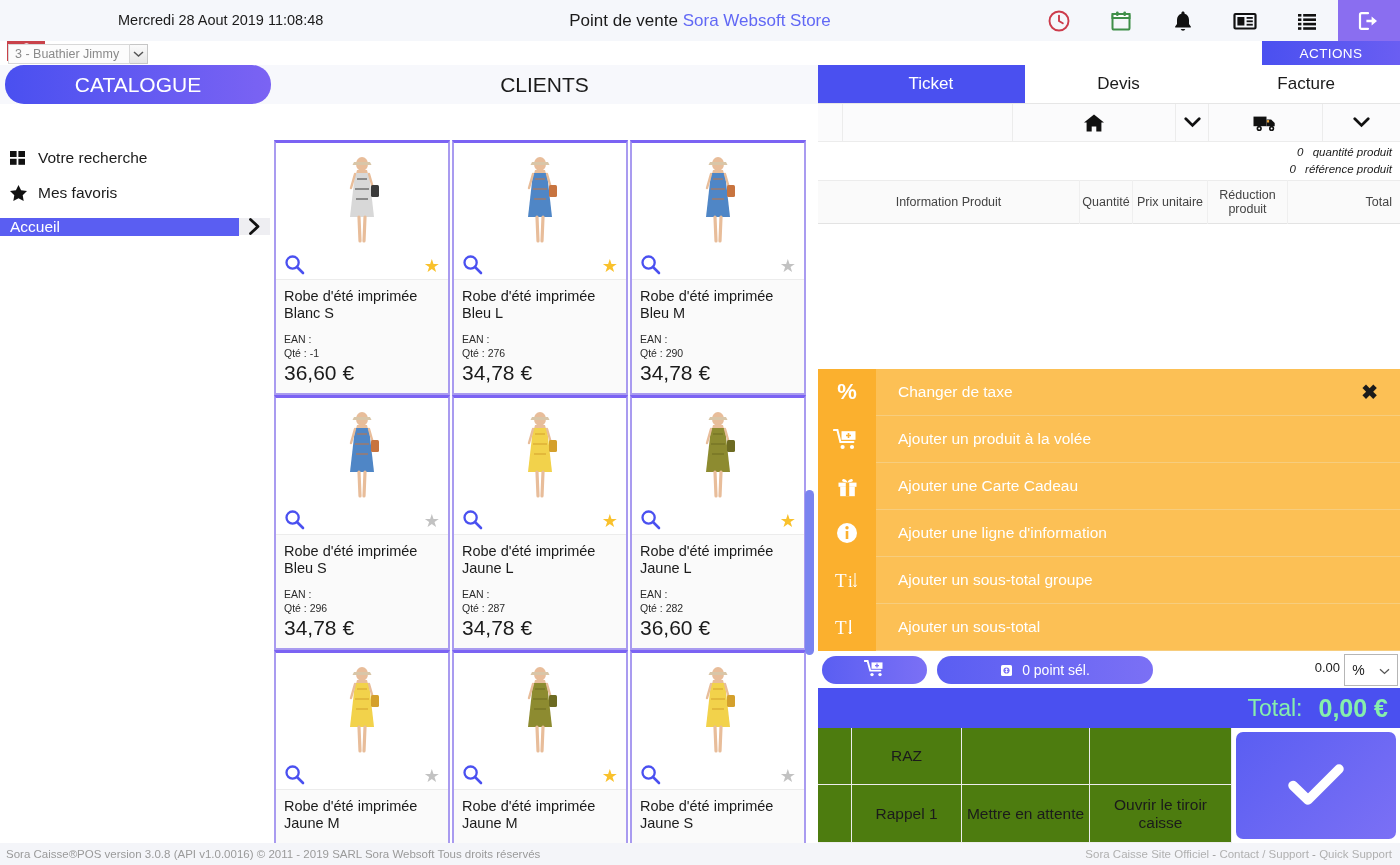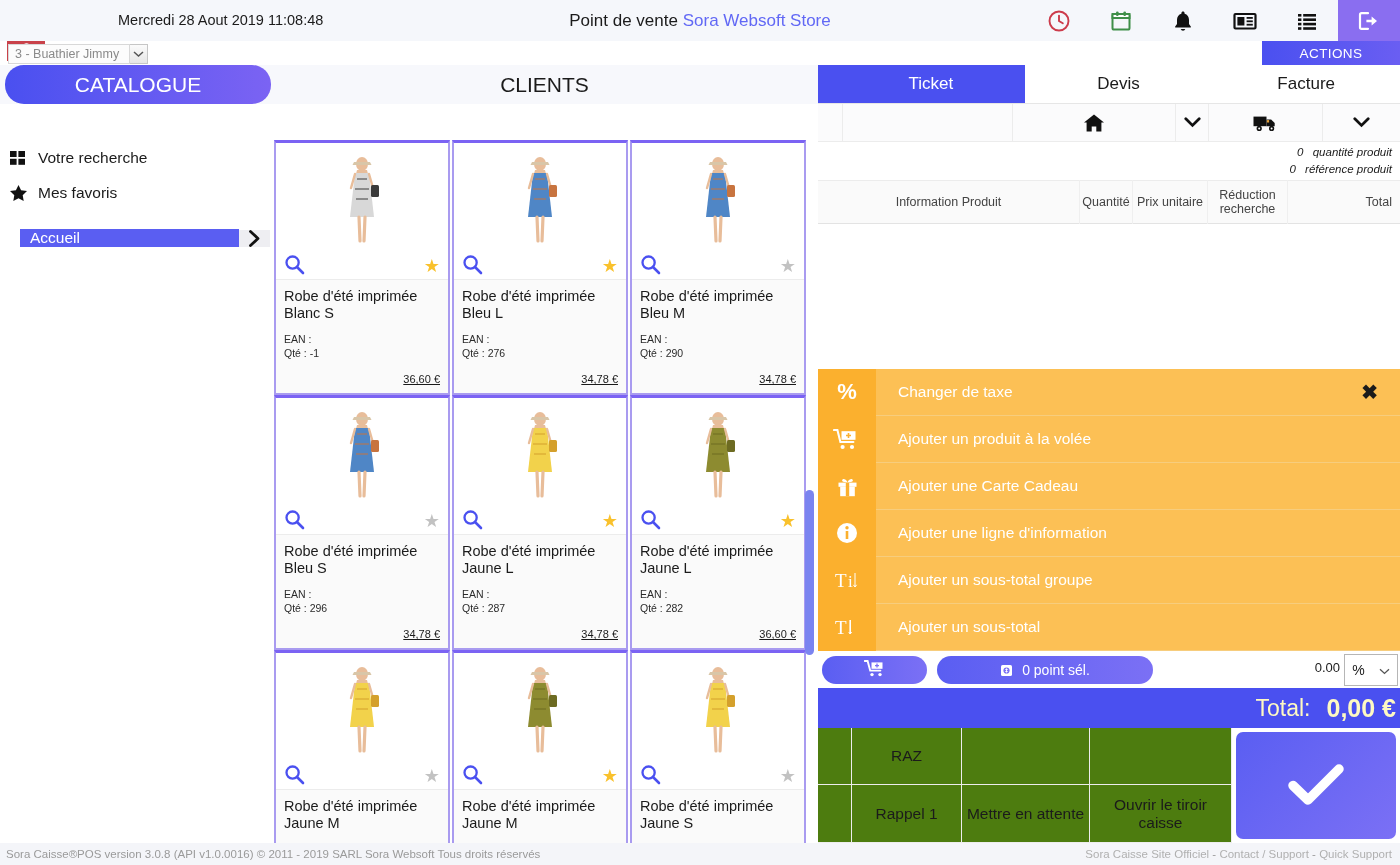--- a/index.html
+++ b/index.html
@@ -113,23 +113,22 @@
   .sidebar {
     position: absolute; left: 0; top: 75px; width: 270px; height: 703px;
     background: #ffffff;
   }
   .side-item {
     height: 35px; display: flex; align-items: center;
     padding-left: 10px; font-size: 15.5px; color: #1b1b1b; cursor: pointer;
   }
   .side-item .si-icon { width: 28px; display:flex; align-items:center; }
   .side-nav-row {
-    display: flex; align-items: center; height: 40px; margin-top: 8px;
+    display: flex; align-items: flex-start; height: 40px; margin-top: 8px;
     cursor: pointer;
-    margin-left: 20px;
   }
   .side-nav-label {
     flex: 1; background: #5a5ef2; color: #ffffff;
     display: flex; align-items: center; padding-left: 10px; font-size: 15.5px;
   }
   .side-nav-arrow {
     width: 31px; background: #eeeef2;
     display: flex; align-items: center; justify-content: center;
   }
 
@@ -158,23 +157,22 @@
   }
   .pcard-body {
     flex: 1; background: #fafafa; border-top: 1px solid #ececec;
     padding: 8px 8px 4px 8px; display: flex; flex-direction: column;
   }
   .pcard-name {
     font-size: 14.5px; color: #1b1b1b; line-height: 17px; min-height: 34px;
   }
   .pcard-meta { margin-top: 10px; font-size: 10.5px; color: #2b2b2b; line-height: 14px; }
   .pcard-price {
-    margin-top: auto; text-align: right; font-size: 11px; color: #1b1b1b;
+    margin-top: auto; font-size: 21px; color: #1b1b1b;
     padding-bottom: 4px;
-    text-decoration: underline;
   }
   .star { font-size: 18px; line-height: 1; }
   .star.on { color: #f9c12c; }
   .star.off { color: #c2c2c2; }
 
   .grid-scroll {
     position: absolute; right: 4px; top: 350px; width: 9px; height: 165px;
     background: #7b84f0; border-radius: 5px;
   }
 
@@ -251,23 +249,23 @@
   }
   .disc-sel {
     position: absolute; right: 2px; top: 2px; width: 54px; height: 32px;
     border: 1px solid #b6b6b6; background: #ffffff;
     display: flex; align-items: center; justify-content: space-around;
     font-size: 14px; color: #1b1b1b; cursor: pointer;
   }
 
   .total-bar {
     position: absolute; left: 0; top: 623px; width: 582px; height: 40px;
-    background: #4a50f0; color: #fef9c3;
+    background: #4a50f0; color: #86efac;
     display: flex; align-items: center; justify-content: flex-end;
-    padding-right: 4px; gap: 16px;
+    padding-right: 12px; gap: 16px;
   }
   .total-label { font-size: 23px; }
   .total-value { font-size: 25px; font-weight: bold; }
 
   .keypad {
     position: absolute; left: 0; top: 663px; width: 582px; height: 115px;
     display: grid;
     grid-template-columns: 34px 110px 128px 142px 168px;
     grid-template-rows: 57px 58px;
   }
@@ -733,21 +731,21 @@
     <div>
       <span class="num">0</span>
       <span>référence produit</span>
     </div>
   </div>
 
   <div class="tbl-head">
     <div class="th" style="width:262px">Information Produit</div>
     <div class="th" style="width:53px">Quantité</div>
     <div class="th" style="width:75px">Prix unitaire</div>
-    <div class="th" style="width:80px">Réduction recherche</div>
+    <div class="th" style="width:80px">Réduction produit</div>
     <div class="th" style="width:112px;justify-content:flex-end;padding-right:8px;border-right:none">Total</div>
   </div>
 
   <div class="ticket-body"></div>
 
   <div class="actions-menu" id="actions-menu">
       <div class="amenu-row">
         <div class="amenu-icon">
           <svg width="26" height="24" viewBox="0 0 26 24">
             <text x="13" y="19" font-size="22" font-weight="bold" text-anchor="middle" fill="#fff" font-family="Liberation Sans, sans-serif">%</text>

